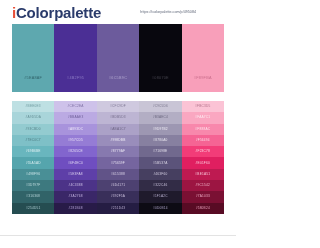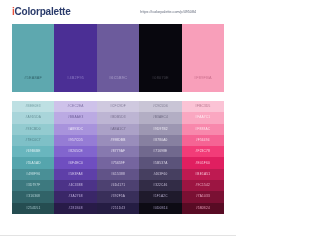--- a/index.html
+++ b/index.html
@@ -26,21 +26,21 @@
   
   .header {
     height: 24px;
     display: flex;
     align-items: center;
     padding: 0 10px 0 12px;
     box-sizing: border-box;
     background: #ffffff;
   }
   .logo {
-    font-size: 10px;
+    font-size: 15px;
     font-weight: bold;
     letter-spacing: -0.2px;
     white-space: nowrap;
     line-height: 1;
   }
   .logo .logo-i {
     color: #e8513a;
   }
   .logo .logo-rest {
     color: #2a3b6b;

